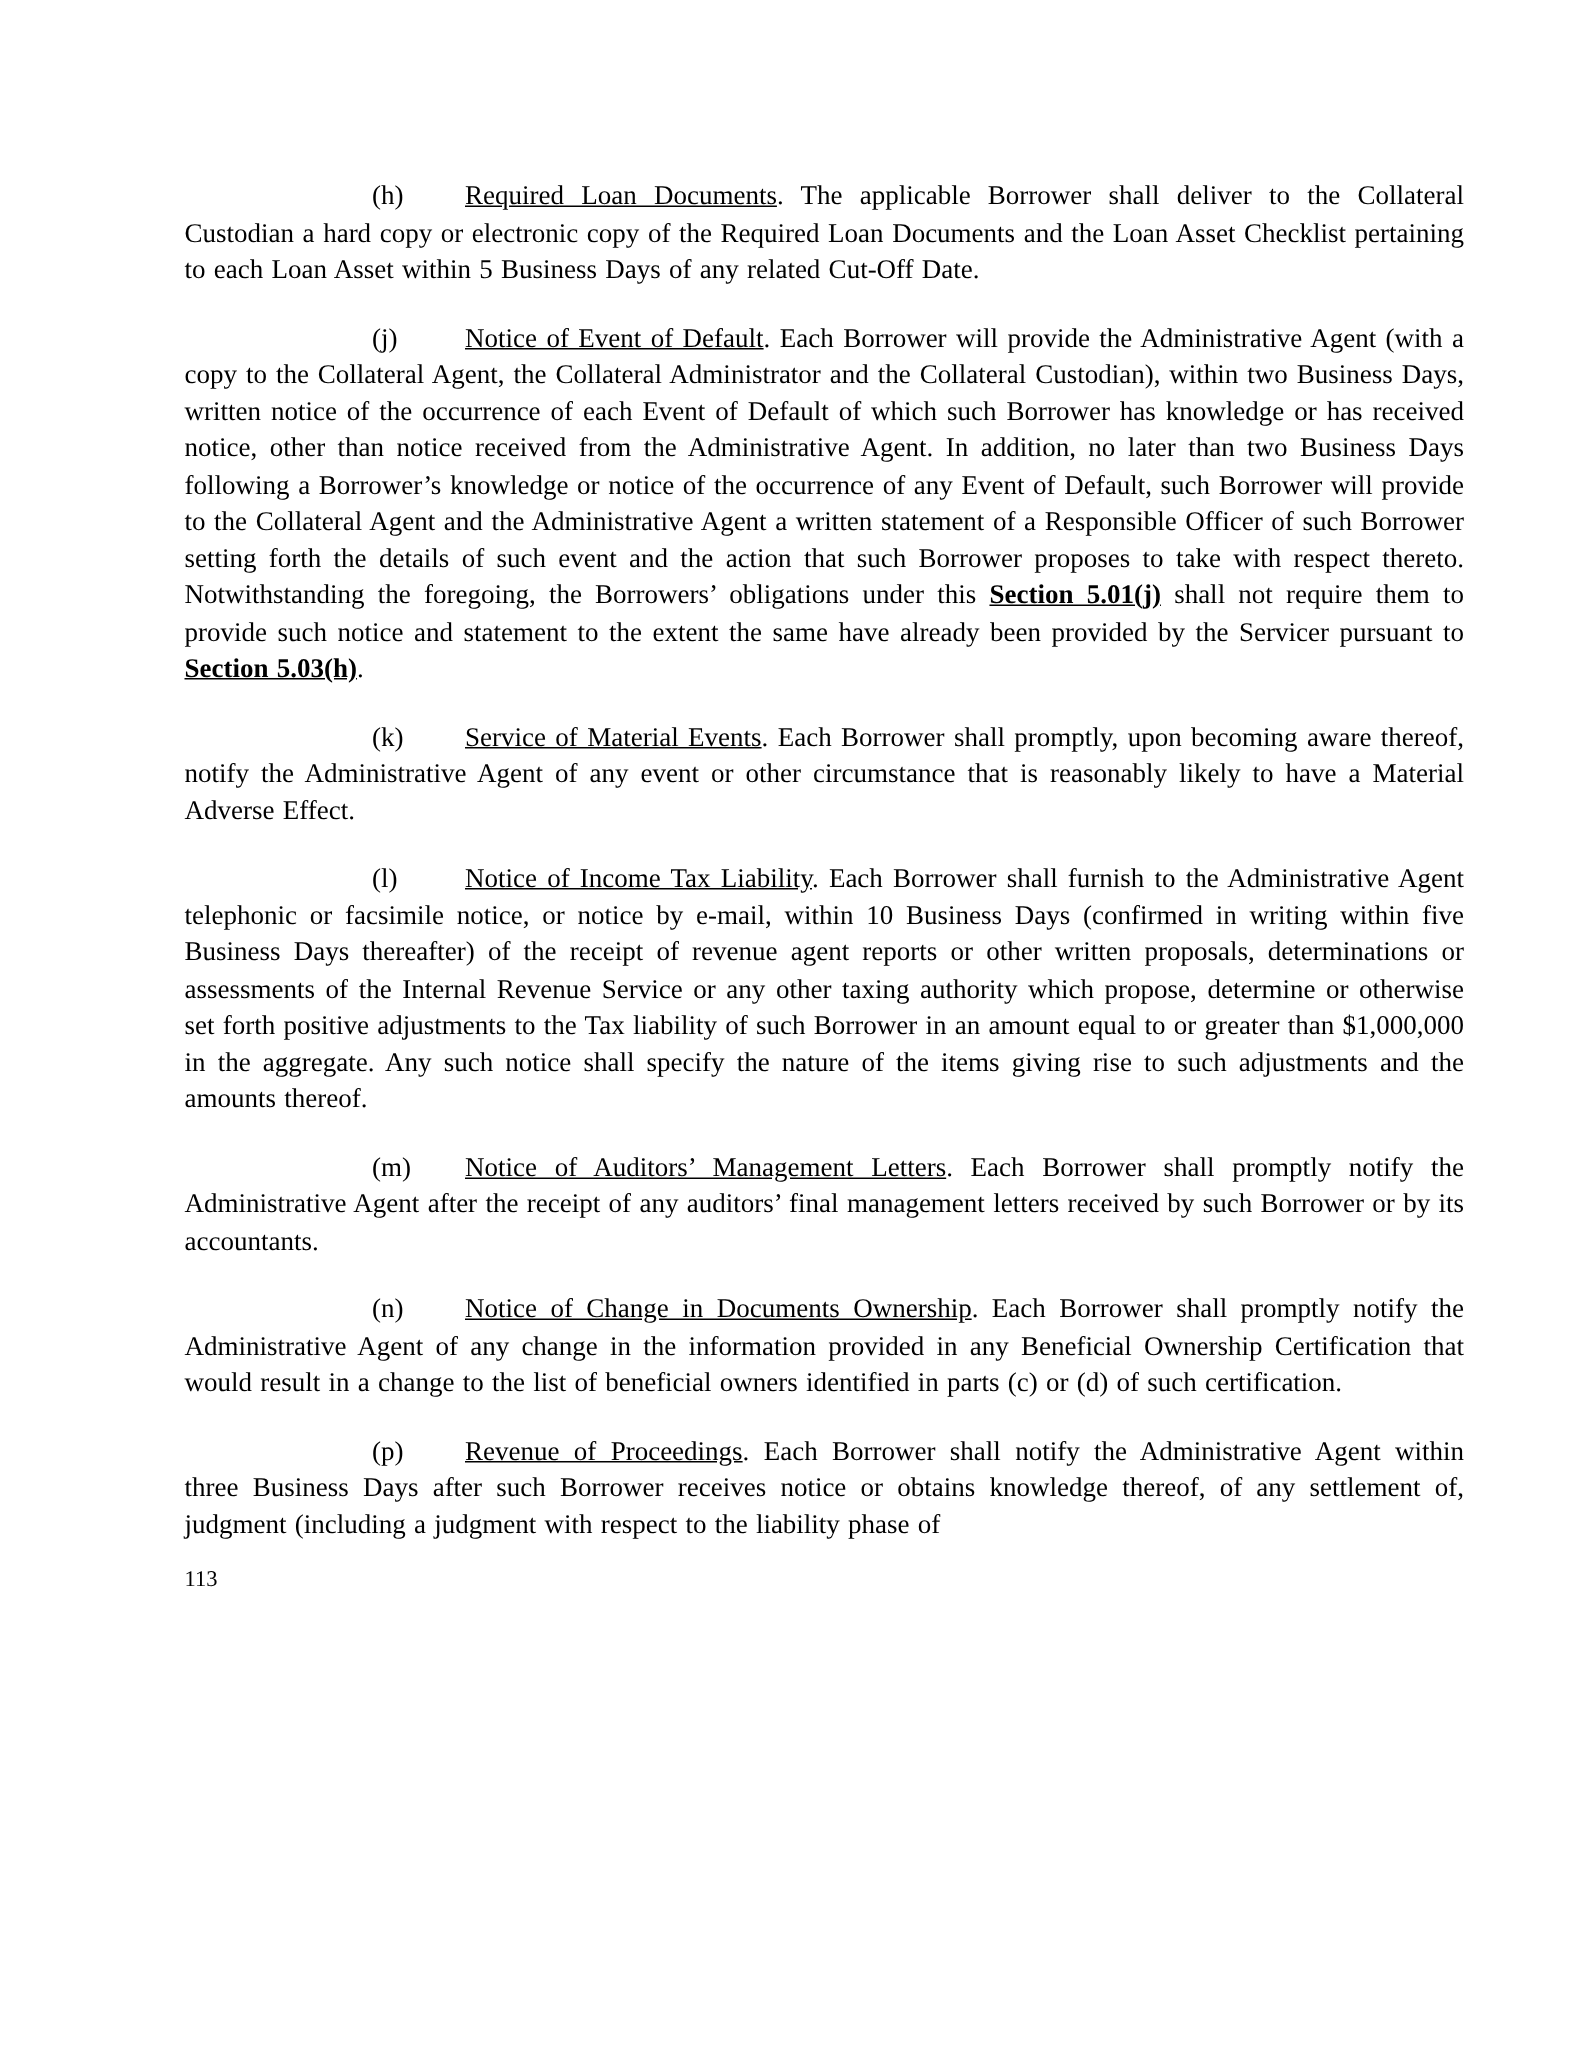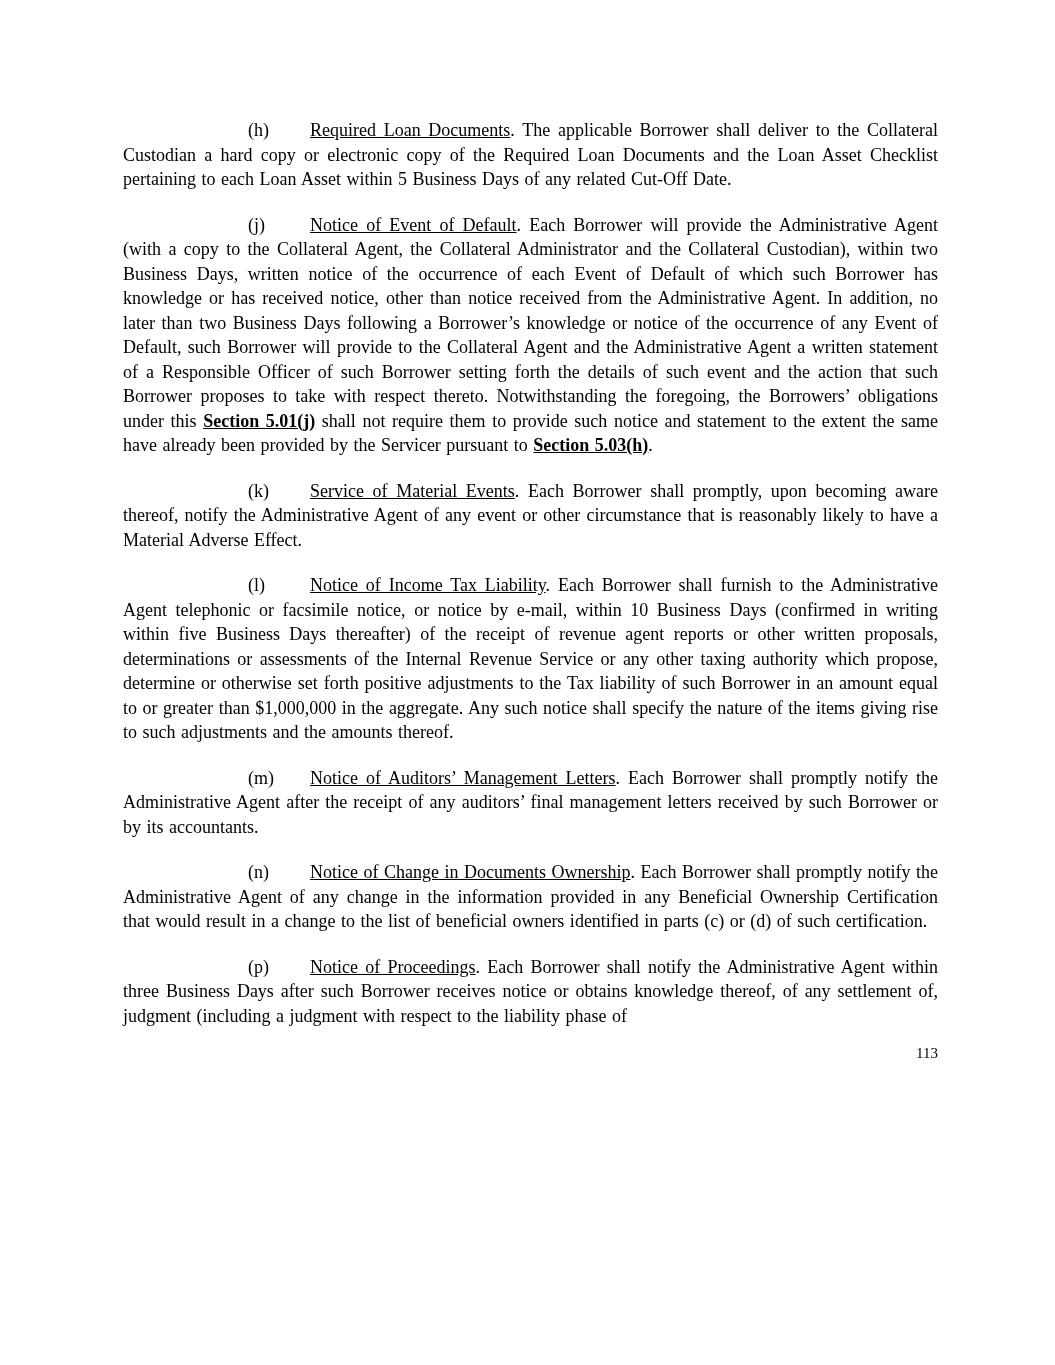--- a/index.html
+++ b/index.html
@@ -11,21 +11,21 @@
     width: 1055px;
     height: 1365px;
     font-family: "Liberation Serif", serif;
     color: #000000;
     overflow: hidden;
   }
   .page {
     box-sizing: border-box;
     width: 1055px;
     height: 1365px;
-    padding: 118px 117px 0 123px;
+    padding: 118px 79px 0 123px;
   }
   .para {
     font-size: 18px;
     line-height: 24.5px;
     text-align: justify;
     text-indent: 125px;
     margin: 0 0 21px 0;
     word-spacing: 1px;
   }
   .label {
@@ -34,21 +34,21 @@
     text-indent: 0;
   }
   .heading {
     text-decoration: underline;
   }
   .ref {
     text-decoration: underline;
     font-weight: bold;
   }
   .page-number {
-    text-align: right;
+    text-align: left;
     font-size: 15px;
     line-height: 20px;
     margin-top: -6px;
   }
 </style>
 </head>
 <body>
 
 <div class="page">
 
@@ -59,17 +59,17 @@
 
   <p class="para"><span class="label">(k)</span><span class="heading">Service of Material Events</span><span>.  Each Borrower shall promptly, upon becoming aware thereof, notify the Administrative Agent of any event or other circumstance that is reasonably likely to have a Material Adverse Effect.</span></p>
 
   <p class="para"><span class="label">(l)</span><span class="heading">Notice of Income Tax Liability</span><span>.  Each Borrower shall furnish to the Administrative Agent telephonic or facsimile notice, or notice by e-mail, within 10 Business Days (confirmed in writing within five Business Days thereafter) of the receipt of revenue agent reports or other written proposals, determinations or assessments of the Internal Revenue Service or any other taxing authority which propose, determine or otherwise set forth positive adjustments to the Tax liability of such Borrower in an amount equal to or greater than $1,000,000 in the aggregate.  Any such notice shall specify the nature of the items giving rise to such adjustments and the amounts thereof.</span></p>
 
   <p class="para"><span class="label">(m)</span><span class="heading">Notice of Auditors’ Management Letters</span><span>.  Each Borrower shall promptly notify the Administrative Agent after the receipt of any auditors’ final management letters received by such Borrower or by its accountants.</span></p>
 
   <p class="para"><span class="label">(n)</span><span class="heading">Notice of Change in Documents Ownership</span><span>.  Each Borrower shall promptly notify the Administrative Agent of any change in the information provided in any Beneficial Ownership Certification that would result in a change to the list of beneficial owners identified in parts (c) or (d) of such certification.</span></p>
 
 
-  <p class="para"><span class="label">(p)</span><span class="heading">Notice of Proceedings</span><span>.  Each Borrower shall notify the Administrative Agent within three Business Days after such Borrower receives notice or obtains knowledge thereof, of any settlement of, judgment (including a judgment with respect to the liability phase of</span></p>
+  <p class="para"><span class="label">(p)</span><span class="heading">Revenue of Proceedings</span><span>.  Each Borrower shall notify the Administrative Agent within three Business Days after such Borrower receives notice or obtains knowledge thereof, of any settlement of, judgment (including a judgment with respect to the liability phase of</span></p>
 
   <div class="page-number">113</div>
 
 </div>
 
 </body></html>

